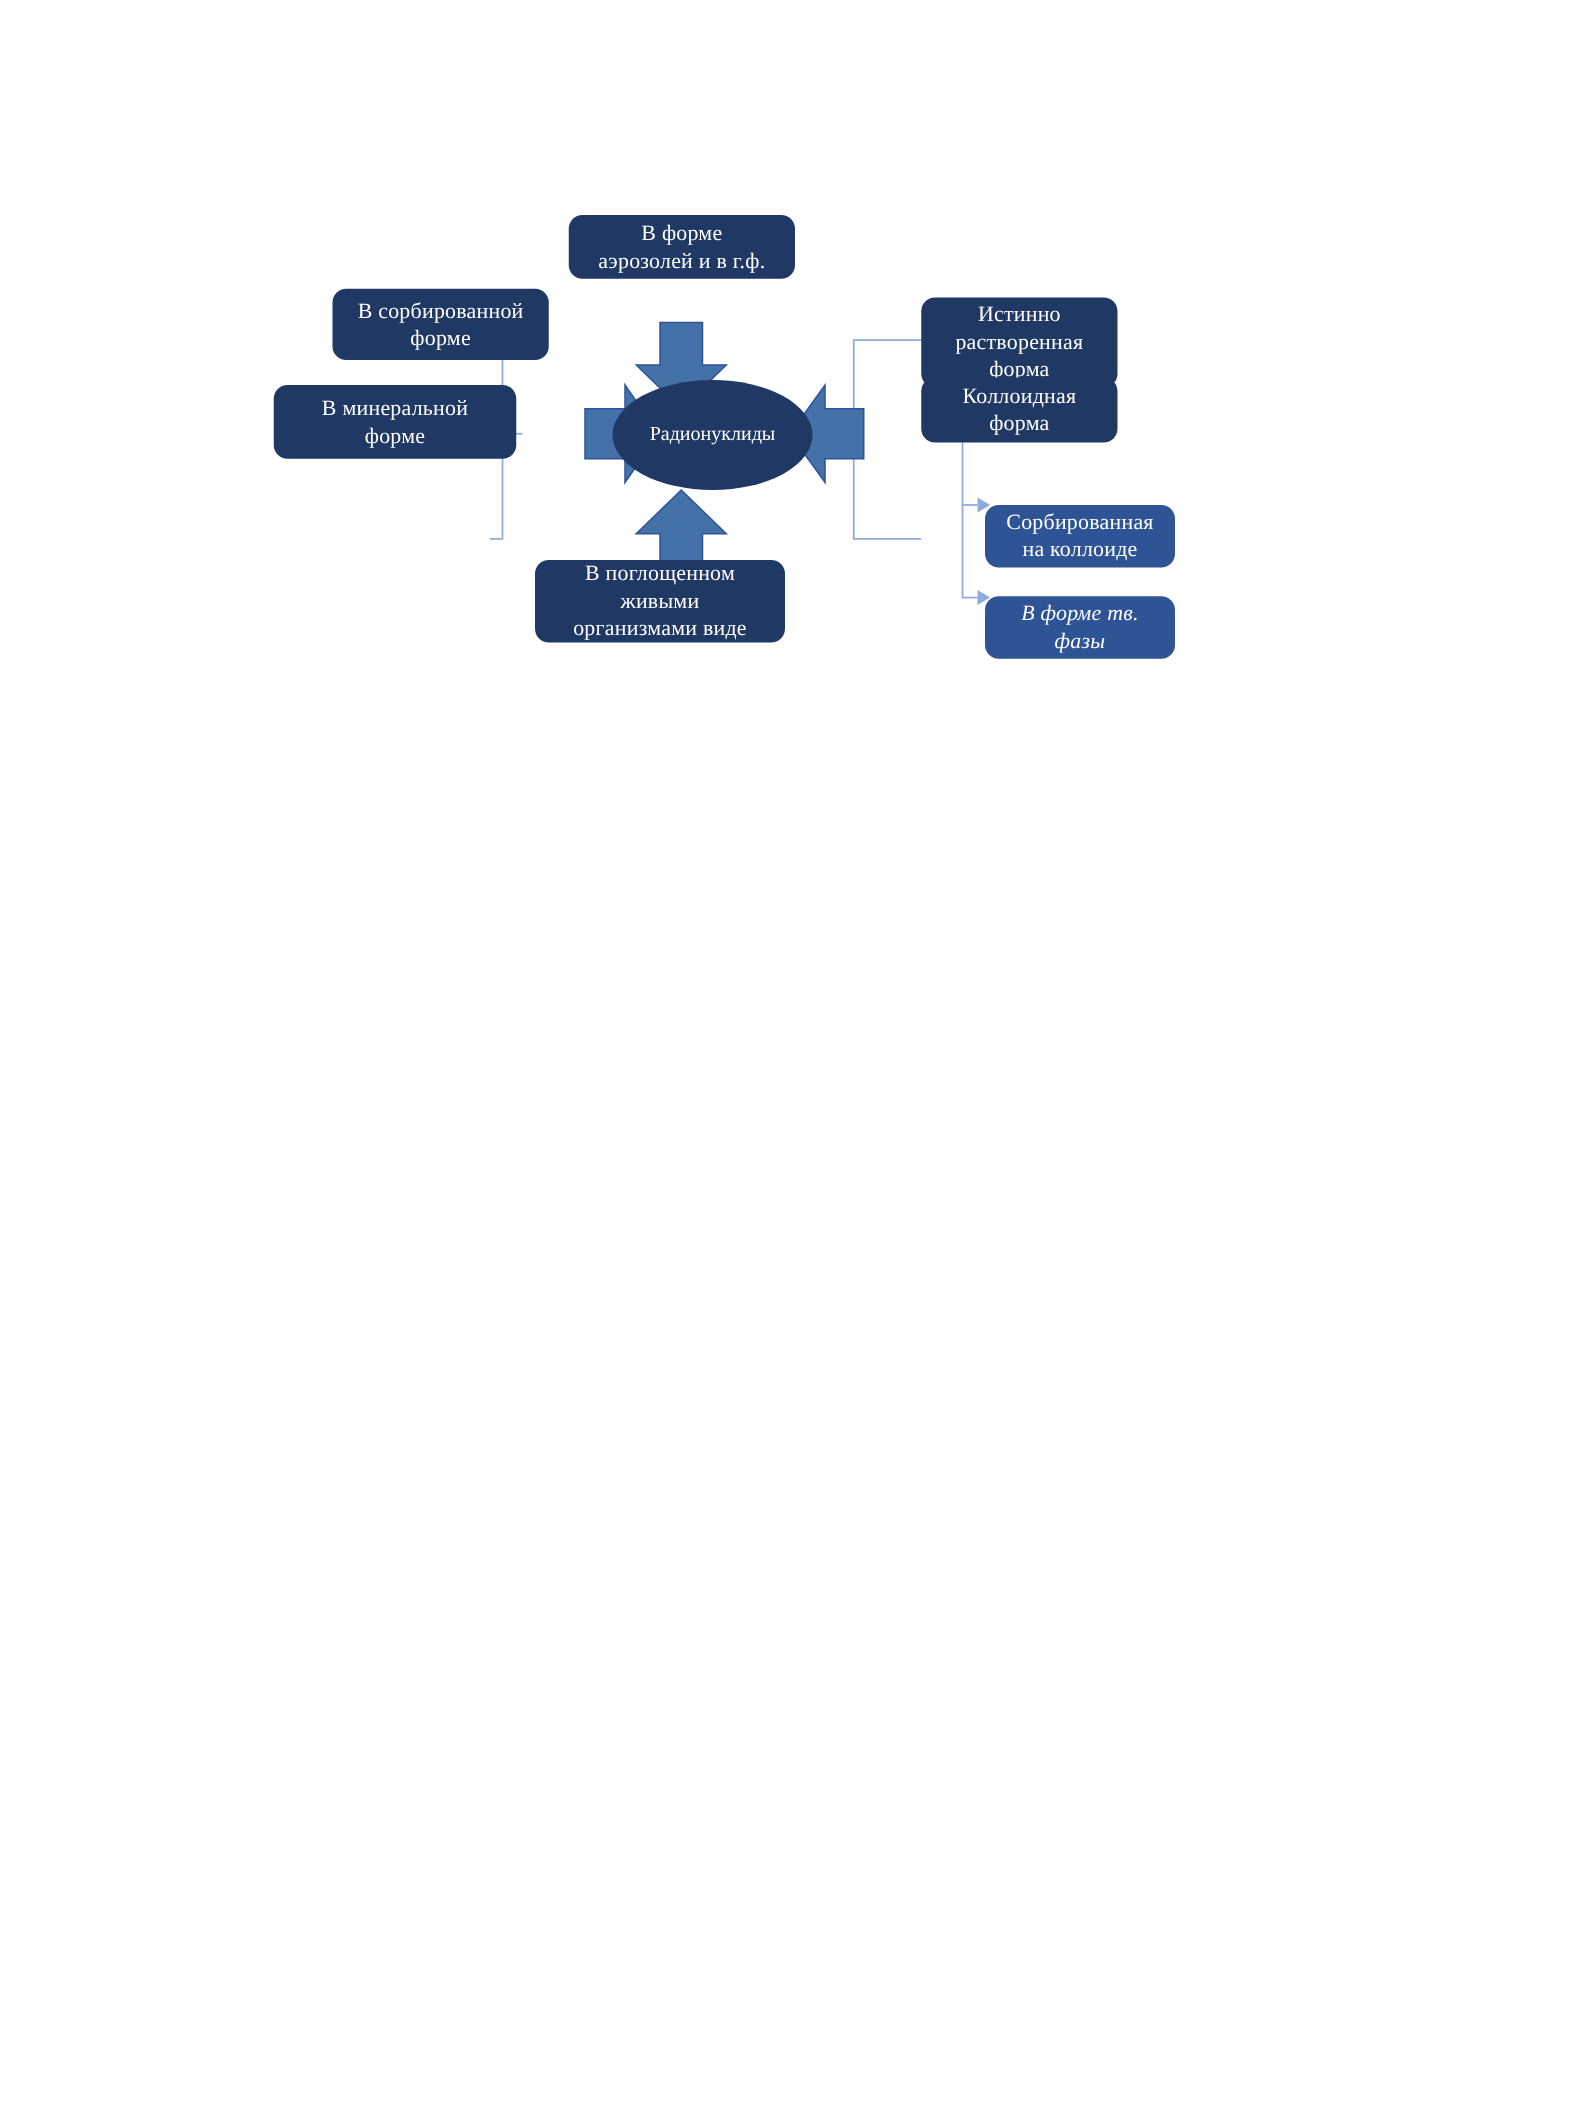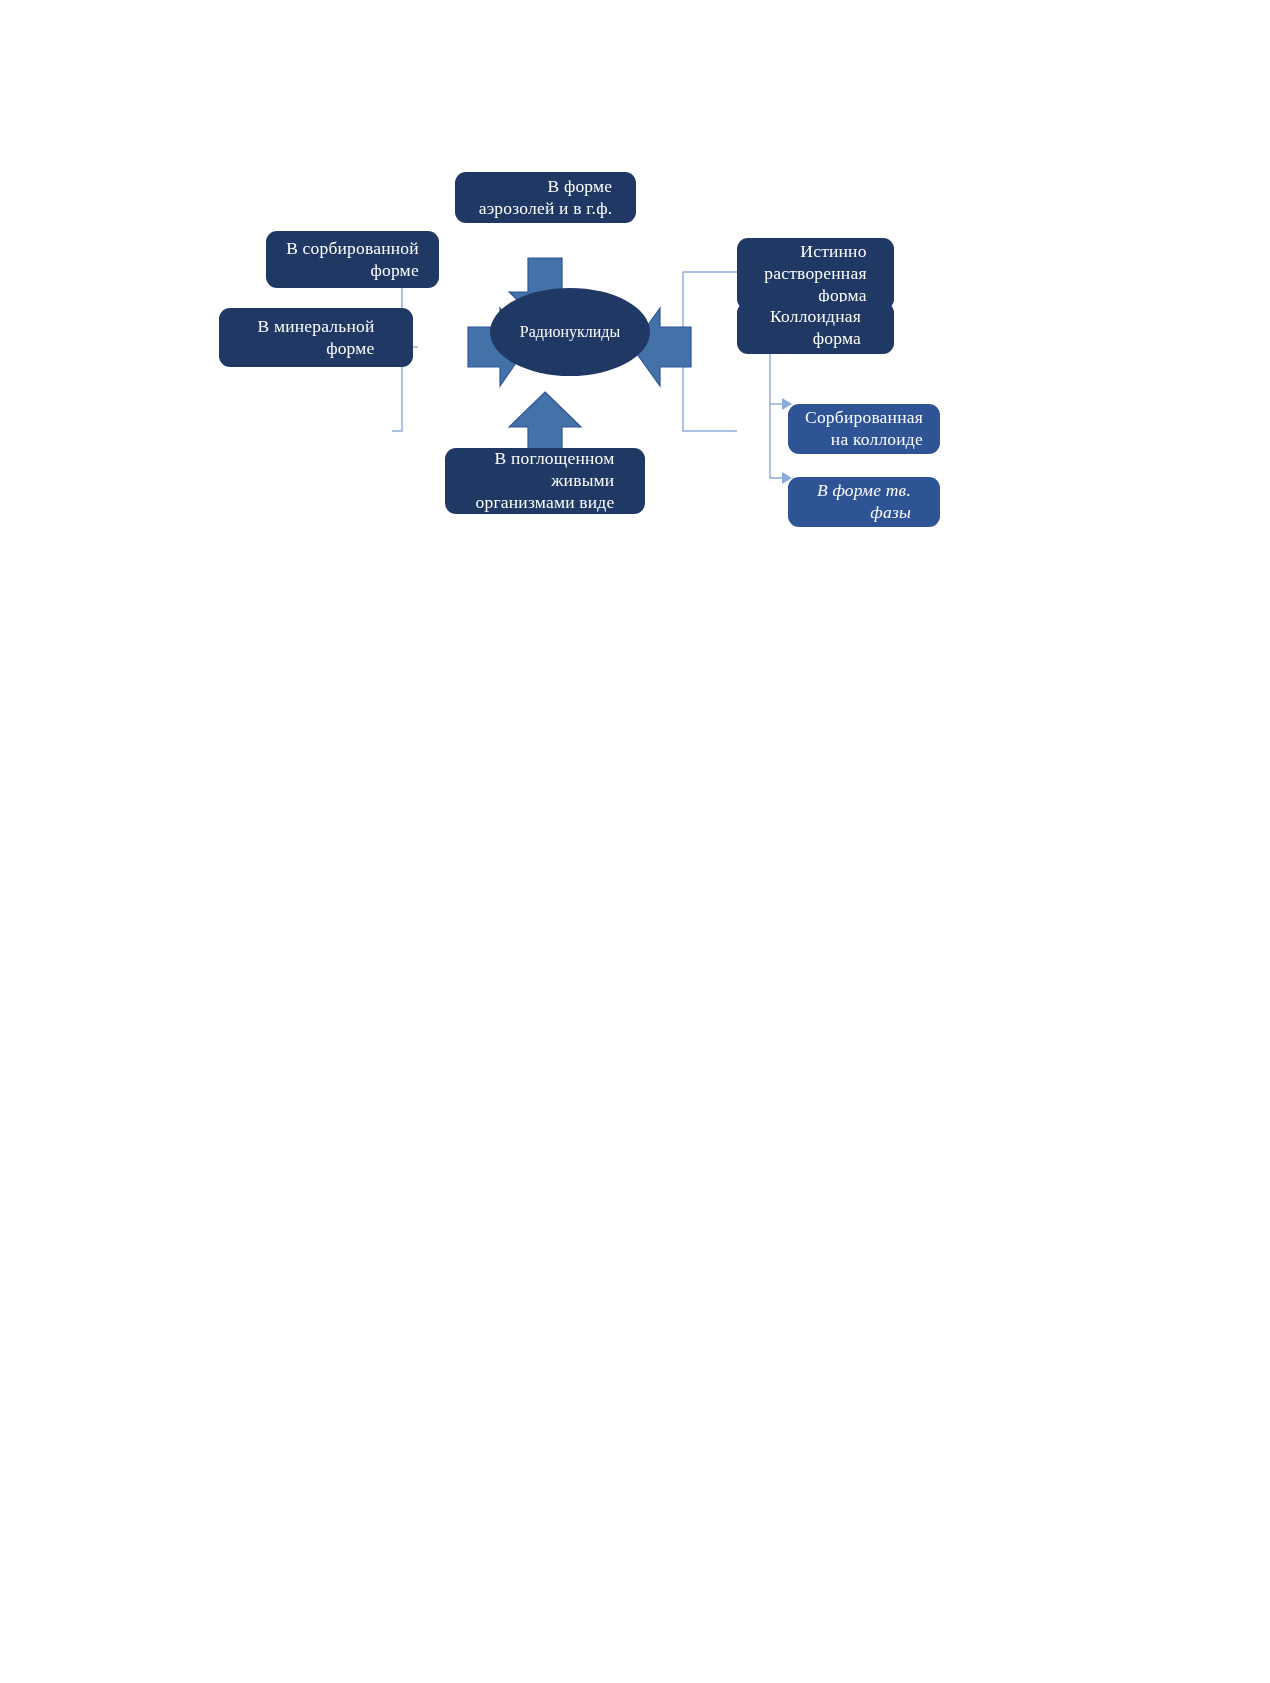--- a/index.html
+++ b/index.html
@@ -22,21 +22,21 @@
     height: 1683px;
   }
   .node {
     position: absolute;
     box-sizing: border-box;
     border-radius: 11px;
     color: #ffffff;
     display: flex;
     align-items: center;
     justify-content: center;
-    text-align: right;
+    text-align: center;
     line-height: 1.24;
     font-size: 17.5px;
     letter-spacing: 0.2px;
     padding: 16px 6px;
     white-space: pre-line;
   }
   .node.dark { background: #1F3864; }
   .node.mid  { background: #2E5496; margin-top: 25px; }
 
   .ellipse {
@@ -103,32 +103,32 @@
   <div class="node dark" style="left:455px; top:172px; width:181px; height:51px;">В форме
 аэрозолей и в г.ф.</div>
 
   <div class="node dark" style="left:219px; top:231px; width:173px; height:57px;margin-left:47px;">В сорбированной
 форме</div>
 
   <div class="node dark" style="left:219px; top:308px; width:194px; height:59px;">В минеральной
 форме</div>
 
 
-  <div class="ellipse" style="left:490px; top:288px; width:160px; height:88px;">Радионуклиды</div>
+  <div class="ellipse" style="left:490px; top:304px; width:160px; height:88px;">Радионуклиды</div>
 
   <div class="node dark" style="left:737px; top:238px; width:157px; height:72px;">Истинно
 растворенная
 форма</div>
 
   <div class="node dark" style="left:737px; top:302px; width:157px; height:52px;">Коллоидная
 форма</div>
 
   <div class="node mid" style="left:788px; top:379px; width:152px; height:50px;">Сорбированная
 на коллоиде</div>
 
   <div class="node mid" style="left:788px; top:452px; width:152px; height:50px;font-style:italic;">В форме тв.
 фазы</div>
 
-  <div class="node dark" style="left:445px; top:448px; width:200px; height:66px;">В поглощенном
+  <div class="node dark" style="left:428px; top:448px; width:200px; height:66px;">В поглощенном
 живыми
 организмами виде</div>
 
 </div>
 
 </body></html>

